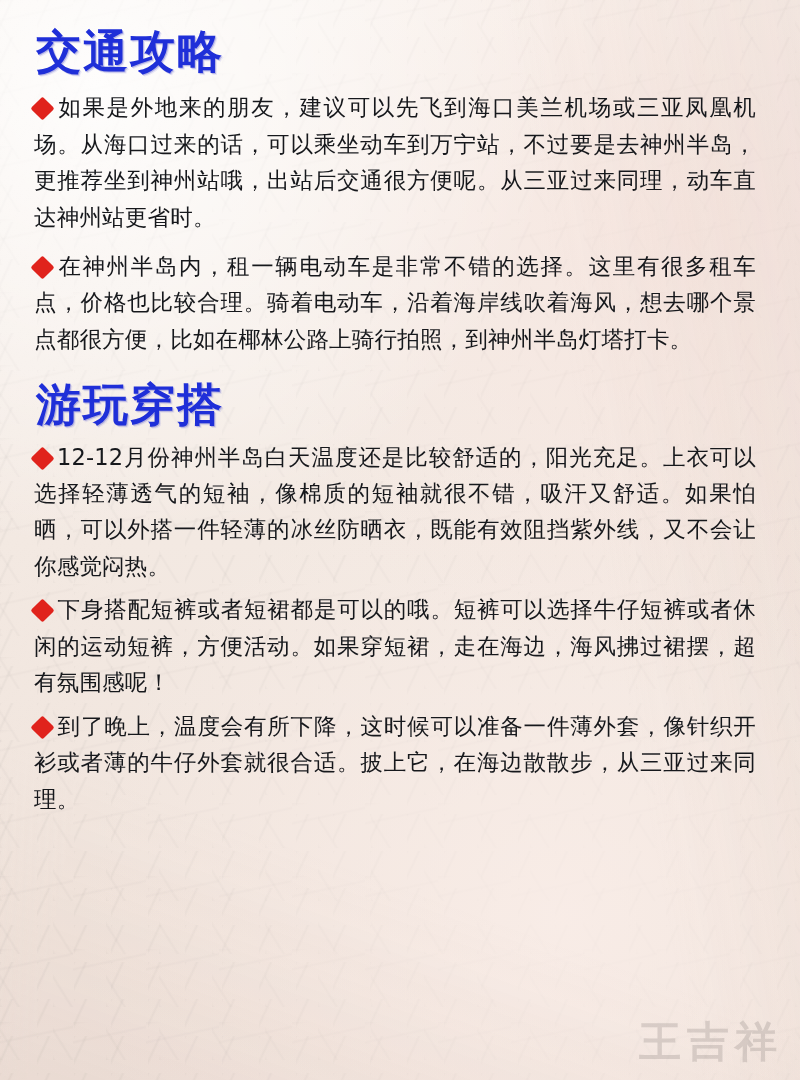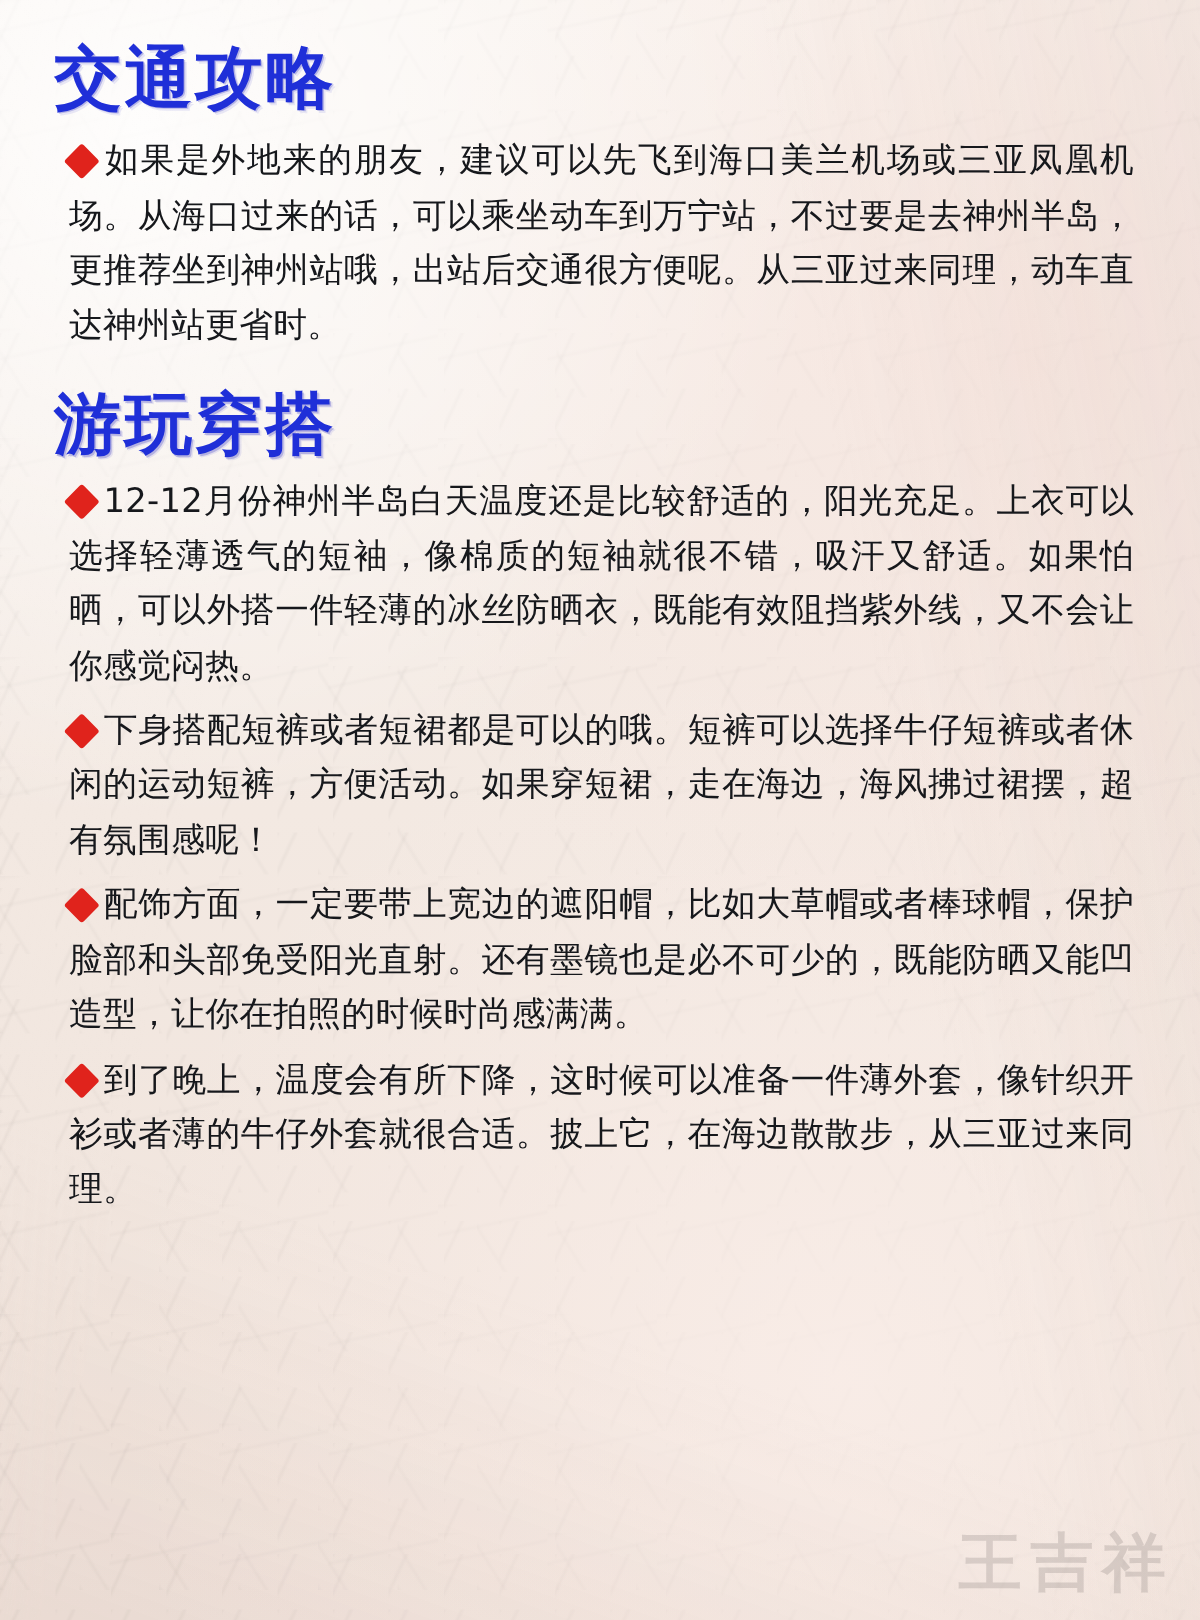--- a/index.html
+++ b/index.html
@@ -68,21 +68,21 @@
     margin-top: 24px;
     margin-bottom: 10px;
   }
 
   .para {
     display: block;
     font-family: "DejaVu Sans", "Liberation Sans", sans-serif;
     font-size: 22.5px;
     line-height: 1.62;
     color: #16181c;
-    margin: 0 0 13px 16px;
+    margin: 0 0 13px 4px;
     text-align: justify;
     text-justify: inter-ideograph;
     letter-spacing: 0.2px;
   }
 
   .para.tight {
     margin-bottom: 7px;
   }
 
   .bullet {
@@ -121,36 +121,36 @@
 <div id="page">
 
   <div class="section">
     <h1 class="section-title">交通攻略</h1>
 
     <p class="para">
       <span class="bullet"></span><span class="para-text">如果是外地来的朋友，建议可以先飞到海口美兰机场或三亚凤凰机场。从海口过来的话，可以乘坐动车到万宁站，不过要是去神州半岛，更推荐坐到神州站哦，出站后交通很方便呢。从三亚过来同理，动车直达神州站更省时。</span>
     </p>
 
 
+    <p class="para">
+      <span class="bullet"></span><span class="para-text">在神州半岛内，租一辆电动车是非常不错的选择。这里有很多租车点，价格也比较合理。骑着电动车，沿着海岸线吹着海风，想去哪个景点都很方便，比如在椰林公路上骑行拍照，到神州半岛灯塔打卡。</span>
+    </p>
   </div>
 
   <div class="section">
     <h1 class="section-title second">游玩穿搭</h1>
 
     <p class="para tight">
       <span class="bullet"></span><span class="para-text">12-12月份神州半岛白天温度还是比较舒适的，阳光充足。上衣可以选择轻薄透气的短袖，像棉质的短袖就很不错，吸汗又舒适。如果怕晒，可以外搭一件轻薄的冰丝防晒衣，既能有效阻挡紫外线，又不会让你感觉闷热。</span>
     </p>
 
     <p class="para tight">
       <span class="bullet"></span><span class="para-text">下身搭配短裤或者短裙都是可以的哦。短裤可以选择牛仔短裤或者休闲的运动短裤，方便活动。如果穿短裙，走在海边，海风拂过裙摆，超有氛围感呢！</span>
     </p>
 
-    <p class="para tight">
-      <span class="bullet"></span><span class="para-text">配饰方面，一定要带上宽边的遮阳帽，比如大草帽或者棒球帽，保护脸部和头部免受阳光直射。还有墨镜也是必不可少的，既能防晒又能凹造型，让你在拍照的时候时尚感满满。</span>
-    </p>
 
     <p class="para tight">
       <span class="bullet"></span><span class="para-text">到了晚上，温度会有所下降，这时候可以准备一件薄外套，像针织开衫或者薄的牛仔外套就很合适。披上它，在海边散散步，从三亚过来同理。</span>
     </p>
   </div>
 
   <div class="watermark">王吉祥</div>
 
 </div>
 

